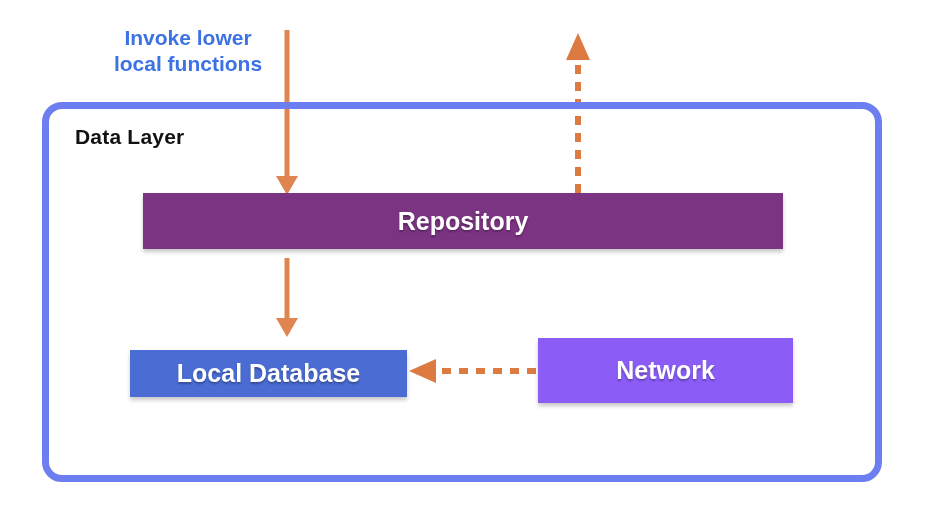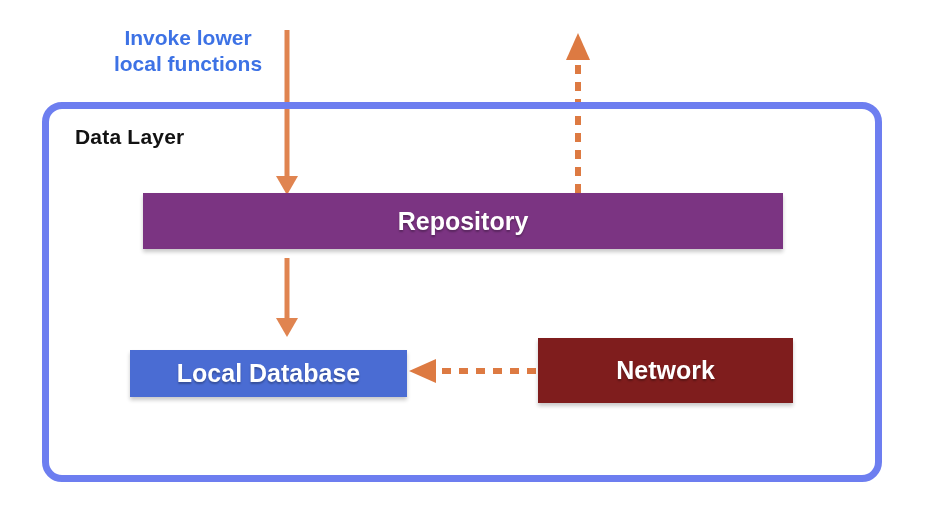--- a/index.html
+++ b/index.html
@@ -109,21 +109,21 @@
   </div>
 
   <div class="node node-repository" style="background-color: rgb(123, 52, 130);">
     <span>Repository</span>
   </div>
 
   <div class="node node-local-db" style="background-color: rgb(74, 108, 211);">
     <span>Local Database</span>
   </div>
 
-  <div class="node node-network" style="background-color: #7f1d1d;">
+  <div class="node node-network" style="background-color: #8b5cf6;">
     <span>Network</span>
   </div>
 
   <div class="note note-invoke">
     <span class="ln">Invoke lower</span>
     <span class="ln">local functions</span>
   </div>
 
   <div class="note note-stream">
   </div>

